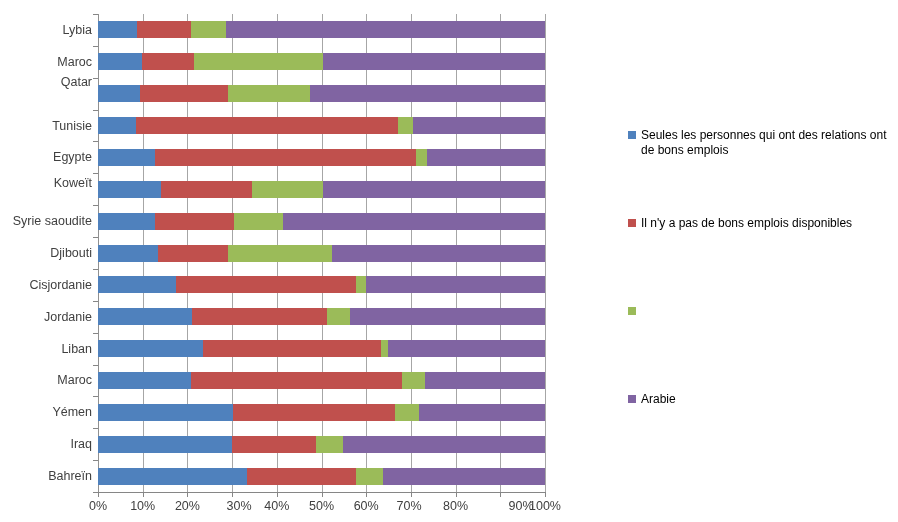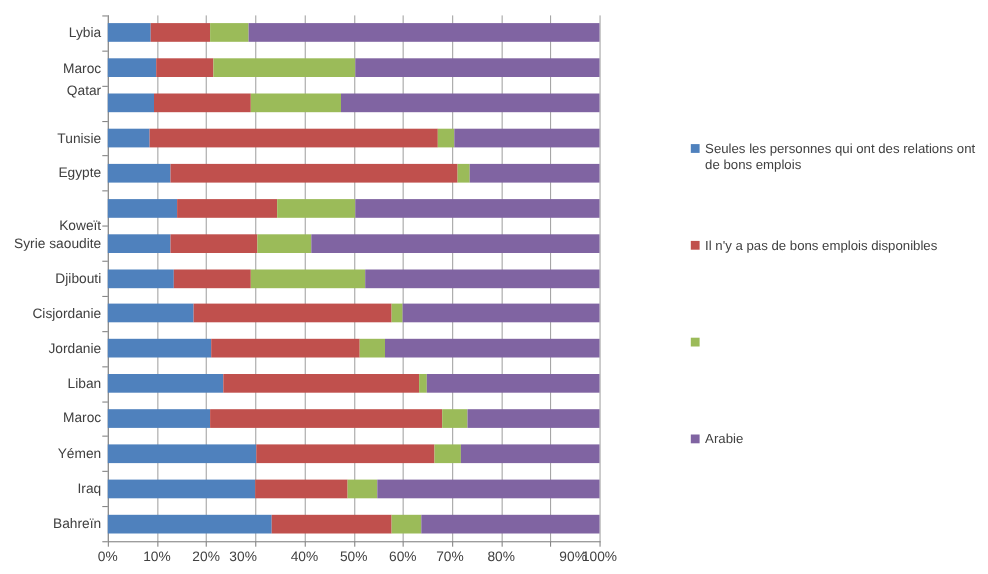--- a/index.html
+++ b/index.html
@@ -94,35 +94,35 @@
   .legend-swatch{
     width:8px;height:8px;flex:0 0 8px;margin-top:3px;margin-right:5px;
   }
   .legend-swatch.s0{background:#4f81bd;}
   .legend-swatch.s1{background:#c0504d;}
   .legend-swatch.s2{background:#9bbb59;}
   .legend-swatch.s3{background:#8064a2;}
   .legend-text{
     font-size:12px;
     line-height:15px;
-    color:#404040;
+    color:#000000;
   }
 </style>
 </head>
 <body>
 
 <div id="chart-root">
 
   <div id="cat-labels">
       <div class="cat-label" style="top: 8.93333px;">Lybia</div>
       <div class="cat-label" style="top: 40.8px;">Maroc</div>
       <div class="cat-label" style="top: 61px;">Qatar</div>
       <div class="cat-label" style="top: 104.533px;">Tunisie</div>
       <div class="cat-label" style="top: 136.4px;">Egypte</div>
-      <div class="cat-label" style="top: 184px;">Koweït</div>
+      <div class="cat-label" style="top: 162px;">Koweït</div>
       <div class="cat-label" style="top: 200.133px;">Syrie saoudite</div>
       <div class="cat-label" style="top: 232px;">Djibouti</div>
       <div class="cat-label" style="top: 263.867px;">Cisjordanie</div>
       <div class="cat-label" style="top: 295.733px;">Jordanie</div>
       <div class="cat-label" style="top: 327.6px;">Liban</div>
       <div class="cat-label" style="top: 359.467px;">Maroc</div>
       <div class="cat-label" style="top: 391.333px;">Yémen</div>
       <div class="cat-label" style="top: 423.2px;">Iraq</div>
       <div class="cat-label" style="top: 455.067px;">Bahreïn</div>
     </div>
@@ -248,21 +248,21 @@
       </div>
       <div class="ytick" style="top: 446.133px;"></div>
       <div class="ytick" style="top: 478px;"></div>
     </div>
 
   <div id="x-ticks"></div>
   <div id="x-labels">
       <div class="xlab" style="left: 0px;">0%</div>
       <div class="xlab" style="left: 44.7px;">10%</div>
       <div class="xlab" style="left: 89.4px;">20%</div>
-      <div class="xlab" style="left: 123px;">30%</div>
+      <div class="xlab" style="left: 141px;">30%</div>
       <div class="xlab" style="left: 178.8px;">40%</div>
       <div class="xlab" style="left: 223.5px;">50%</div>
       <div class="xlab" style="left: 268.2px;">60%</div>
       <div class="xlab" style="left: 311px;">70%</div>
       <div class="xlab" style="left: 357.6px;">80%</div>
       <div class="xlab" style="left: 423px; text-align: center;">90%</div>
       <div class="xlab" style="left: 447px;">100%</div>
     </div>
 
   <div id="legend">

